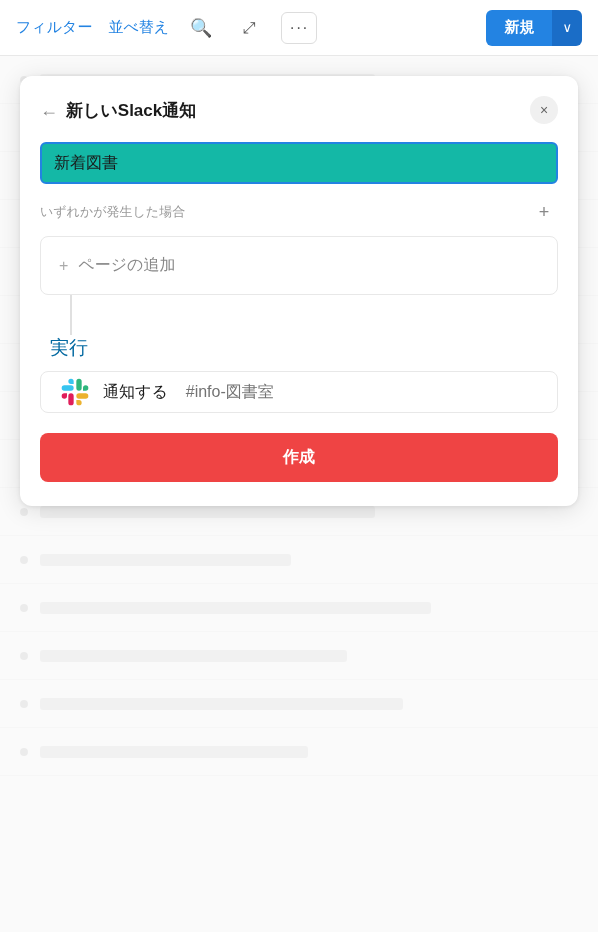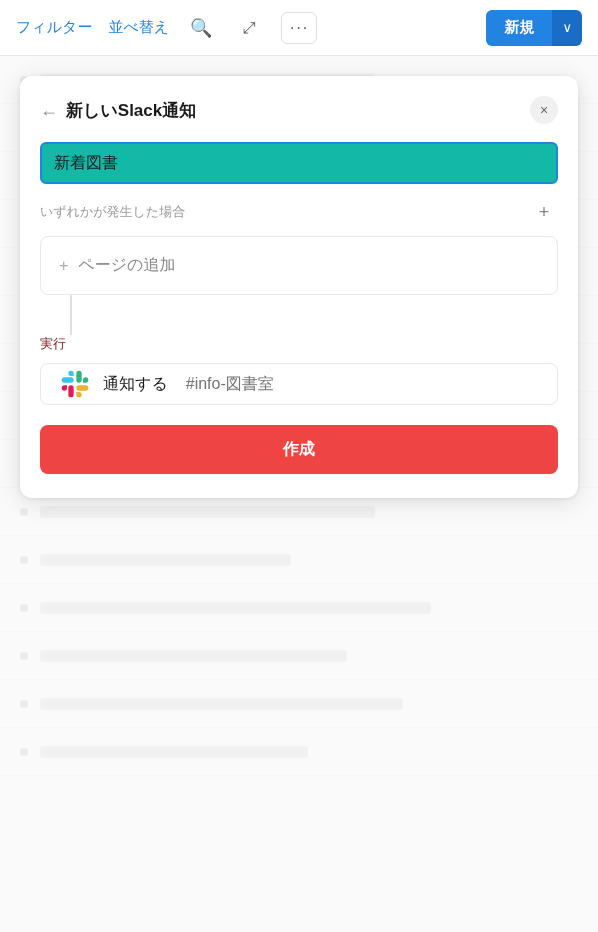--- a/index.html
+++ b/index.html
@@ -281,23 +281,24 @@
     
     .connector-line {
       width: 2px;
       height: 40px;
       background: #e0e0e0;
       margin-left: 30px;
     }
 
     
     .action-label {
-      font-size: 13px;
-      color: #7f1d1d;
+      font-size: 19px;
+      color: #0369a1;
       margin-bottom: 10px;
+      margin-left: 10px;
     }
 
     
     .action-card {
       border: 1px solid #e8e8e8;
       border-radius: 8px;
       padding: 4px 18px;
       display: flex;
       align-items: center;
       gap: 12px;

